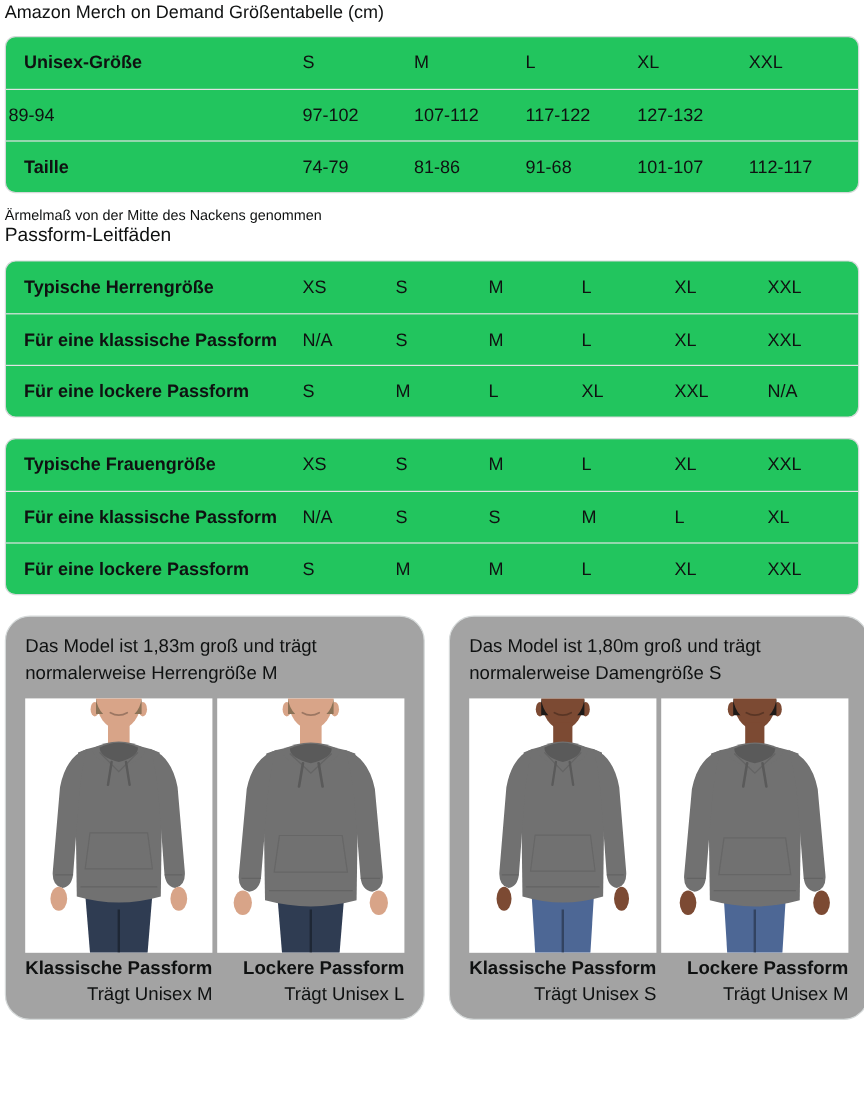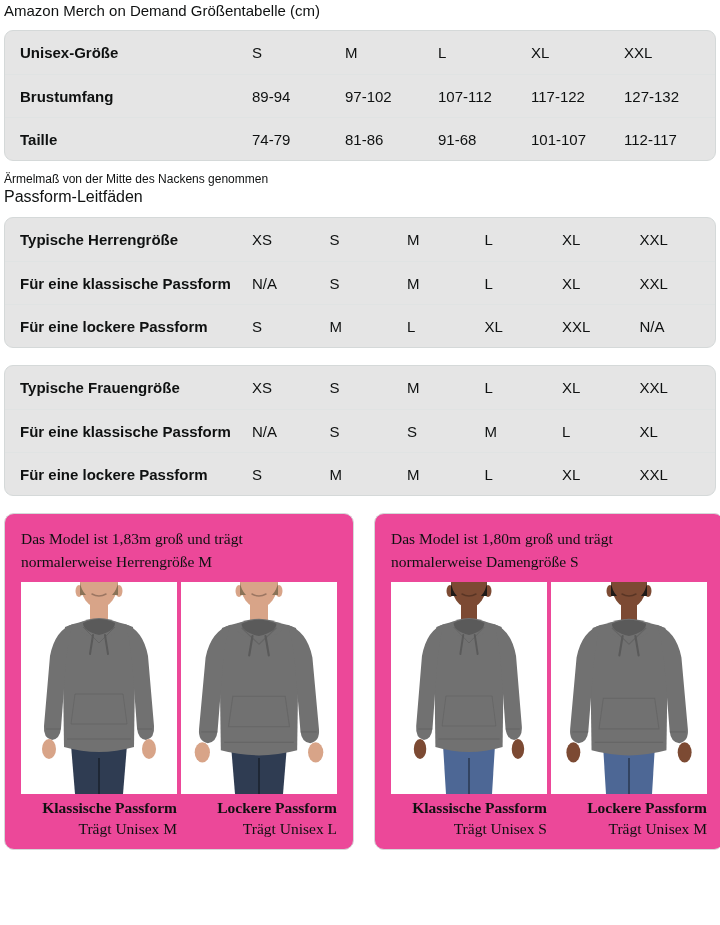--- a/index.html
+++ b/index.html
@@ -21,44 +21,43 @@
     width:720px;height:925px;overflow:hidden;
     font-family:"Liberation Sans","DejaVu Sans",sans-serif;
     color:var(--c-text);
     padding:2px 4px 0 4px;
   }
   .page-title{font-size:15px;font-weight:400;line-height:17px;margin:0 0 11px 0}
   .tbl{
     border:1px solid var(--c-border);
     border-radius:9px;
     overflow:hidden;
-    background:#e5e5e5;
+    background:#22c55e;
   }
   .trow{
     display:grid;
     height:43px;
     align-items:center;
   }
   .trow.c5{grid-template-columns:245px repeat(5,1fr)}
   .trow.c6{grid-template-columns:245px repeat(6,1fr)}
   .trow + .trow{border-top:1px solid var(--c-divider)}
   .tlabel{font-weight:700;font-size:15px;padding-left:15px;white-space:nowrap}
   .tcell{font-size:15px;padding-left:2px;white-space:nowrap}
   .note{font-size:12px;margin-top:10px;line-height:16px}
   .section-title{font-size:16px;font-weight:400;line-height:19px}
   .tbl.mt1{margin-top:11px}
   .tbl.mt2{margin-top:17px}
   .cards{display:flex;gap:20px;margin-top:17px}
   .card{
     flex:1;
     border:1px solid var(--c-border);
-    border-radius:10px;
+    border-radius:21px;
     padding:13px 16px 10px 16px;
-    background:#ec4899;
-    font-family:Liberation Serif, serif;
+    background:#a3a3a3;
   }
   .card-heading{font-size:15.5px;line-height:1.5;font-weight:400;margin-bottom:8px}
   .figures{display:flex;gap:4px;justify-content:center}
   .model-col{width:156px;text-align:right}
   svg.model{display:block;width:156px;height:212px;background:#fff}
   .cap-title{font-weight:700;font-size:15.5px;line-height:1.3;margin-top:4px;white-space:nowrap}
   .cap-sub{font-size:15.5px;line-height:1.4;white-space:nowrap}
   
   .model .skin{fill:var(--c-skin-m)}
   .model.model-f .skin{fill:var(--c-skin-f)}
@@ -82,21 +81,20 @@
 <section class="tbl">
   <div class="trow c5">
     <div class="tlabel">Unisex-Größe</div>
     <div class="tcell">S</div>
     <div class="tcell">M</div>
     <div class="tcell">L</div>
     <div class="tcell">XL</div>
     <div class="tcell">XXL</div>
   </div>
   <div class="trow c5">
-    <div class="tlabel">Brustumfang</div>
     <div class="tcell">89-94</div>
     <div class="tcell">97-102</div>
     <div class="tcell">107-112</div>
     <div class="tcell">117-122</div>
     <div class="tcell">127-132</div>
   </div>
   <div class="trow c5">
     <div class="tlabel">Taille</div>
     <div class="tcell">74-79</div>
     <div class="tcell">81-86</div>

